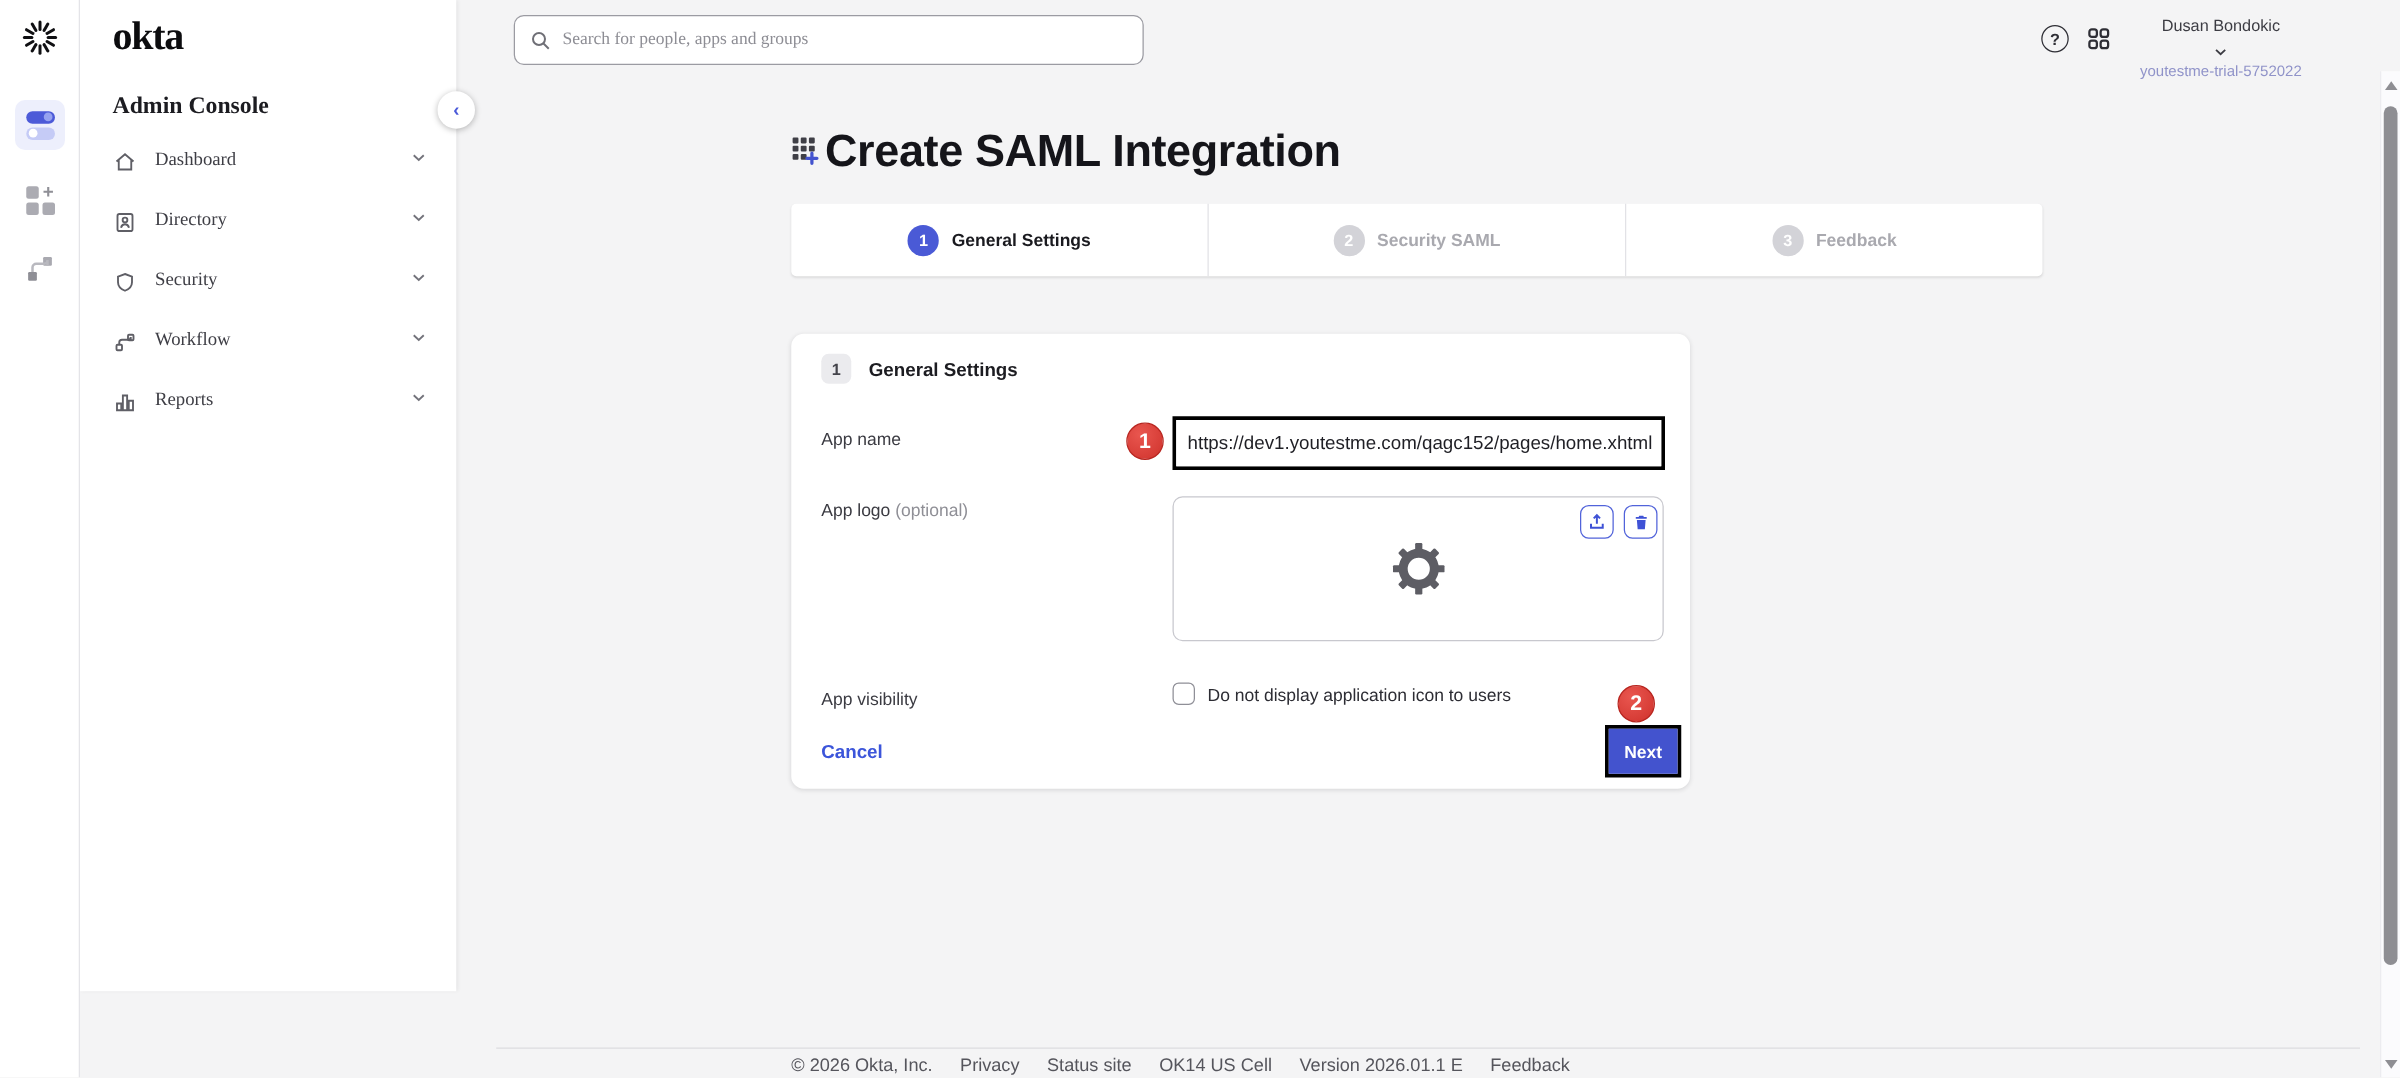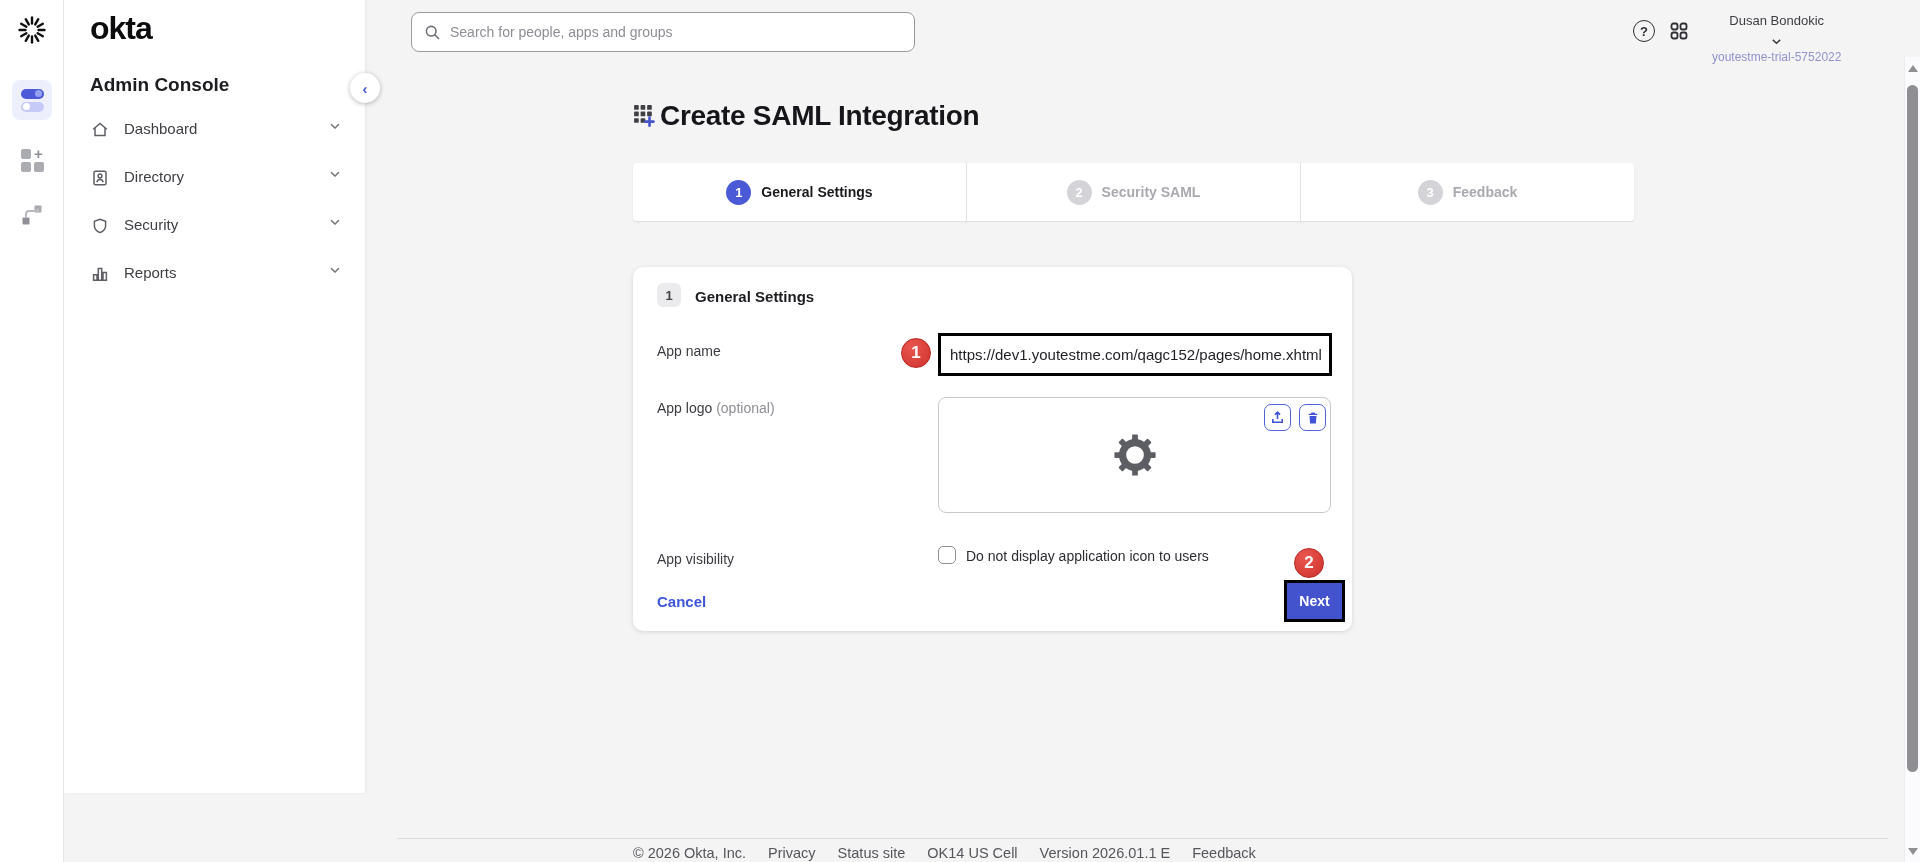--- a/index.html
+++ b/index.html
@@ -11,43 +11,43 @@
   .rail { left:0; top:0; width:64px; height:862px; background:#fff; border-right:1px solid #e4e4e8; z-index:30; }
   .rail-btn { position:absolute; left:12px; width:40px; height:40px; display:flex; align-items:center; justify-content:center; border-radius:8px; cursor:pointer; }
   .rail-btn.active { background:#edeffc; }
   .toggle-pill { position:relative; width:23px; height:10px; border-radius:6px; }
   .toggle-pill .knob { position:absolute; top:1.5px; width:7px; height:7px; border-radius:50%; }
   .gridplus { display:grid; grid-template-columns:10px 10px; grid-template-rows:10px 10px; gap:3px; }
   .gridplus .sq { background:#ababb2; border-radius:2px; }
   .gridplus .plus { color:#8f8f96; font-size:15px; font-weight:700; line-height:10px; text-align:center; }
 
   
-  .sidebar { left:64px; top:0; width:301px; height:793px; background:#fff; box-shadow:1px 0 3px rgba(0,0,0,.06); z-index:20; }
+  .sidebar { left:64px; top:0; width:301px; height:793px; background:#fff; box-shadow:1px 0 3px rgba(0,0,0,.06); z-index:20;font-family:Liberation Serif, serif; }
   .okta-logo { position:absolute; left:26px; top:10px; font-size:32px; font-weight:700; letter-spacing:-1px; color:#0c0c0e; }
   .admin-title { position:absolute; left:26px; top:74px; font-size:19px; font-weight:700; color:#1c1c21; }
   .nav { position:absolute; left:0; top:120px; width:100%; }
   .nav-item { height:48px; display:flex; align-items:flex-start; padding:0 24px 0 26px; cursor:pointer; }
   .nav-item .ic { width:20px; height:20px; margin-right:14px; flex:0 0 auto; }
   .nav-item .lbl { font-size:15px; color:#3e3e45; }
   .nav-item .chev { margin-left:auto; width:12px; height:12px; }
   .collapse-btn { left:350px; top:73px; width:30px; height:30px; border-radius:50%; background:#fff; box-shadow:0 1px 5px rgba(0,0,0,.28); display:flex; align-items:center; justify-content:center; z-index:40; cursor:pointer; color:#4b5ad9; font-size:15px; font-weight:700; }
 
   
   .search-box { left:411px; top:12px; width:504px; height:40px; background:#fff; border:1px solid #9b9ba2; border-radius:8px; display:flex; align-items:center; padding:0 12px; }
-  .search-box input { border:none; outline:none; flex:1; font-size:14px; font-family:Liberation Sans, sans-serif; color:#2a2a30; background:transparent; margin-left:9px; }
+  .search-box input { border:none; outline:none; flex:1; font-size:14px; font-family:Liberation Serif, serif; color:#2a2a30; background:transparent; margin-left:9px; }
   .search-box input::placeholder { color:#8d8d94; }
   .help-btn { left:1633px; top:20px; width:22px; height:22px; border:1.8px solid #2e2e35; border-radius:50%; display:flex; align-items:center; justify-content:center; font-size:13px; font-weight:700; color:#2e2e35; cursor:pointer; }
   .apps-btn { left:1668px; top:20px; width:22px; height:22px; cursor:pointer; }
   .user-box { left:1712px; top:13px; cursor:pointer; }
   .user-name { font-size:13px; color:#3c3c43; display:flex; align-items:center; gap:8px;flex-direction:column; }
   .user-org { font-size:12px; color:#9093c9; margin-top:3px; }
 
   
   .page-title-row { left:633px; top:100px; display:flex; align-items:center; }
-  .page-title-row h1 { font-size:28px; font-weight:700; color:#15151a; letter-spacing:-0.3px; }
+  .page-title-row h1 { font-size:36px; font-weight:700; color:#15151a; letter-spacing:-0.3px; }
 
   
   .wizard { left:633px; top:163px; width:1001px; height:58px; background:#fff; border-radius:4px; box-shadow:0 1px 2px rgba(0,0,0,.1); display:flex; }
   .wstep { flex:1; display:flex; align-items:center; justify-content:center; gap:10px; cursor:default; }
   .wstep + .wstep { border-left:1px solid #e2e2e6; }
   .wnum { width:25px; height:25px; border-radius:50%; color:#fff; font-size:13px; font-weight:700; display:flex; align-items:center; justify-content:center; }
   .wstep.active .wnum { background:#4a5ad6; }
   .wstep.future .wnum { background:#d3d3d8; }
   .wlbl { font-size:14px; font-weight:700; }
   .wstep.active .wlbl { color:#1a1a1f; }
@@ -164,20 +164,31 @@
     <div class="nav-item">
       <svg class="ic" viewBox="0 0 20 20" fill="none" stroke="#5f5f66" stroke-width="1.5">
           <path d="M10 3.2 15.6 5.3 V9.8 c0 3.3-2.3 5.5-5.6 6.8 C6.7 15.3 4.4 13.1 4.4 9.8 V5.3 Z"></path>
         </svg>
       <span class="lbl">Security</span>
       <svg class="chev" viewBox="0 0 12 12" fill="none" stroke="#73737b" stroke-width="1.5">
           <path d="M2 4.2 6 8l4-3.8"></path>
         </svg>
     </div>
 
+    <div class="nav-item">
+      <svg class="ic" viewBox="0 0 20 20" fill="none" stroke="#5f5f66" stroke-width="1.5">
+          <rect x="3.2" y="11.8" width="4.4" height="4.4" rx="0.8"></rect>
+          <rect x="12.4" y="3.8" width="4.4" height="4.4" rx="0.8"></rect>
+          <path d="M5.4 11.8 V10 a2.2 2.2 0 0 1 2.2-2.2 h4.8 a2.2 2.2 0 0 0 2.2-2.2 V8.2"></path>
+        </svg>
+      <span class="lbl">Workflow</span>
+      <svg class="chev" viewBox="0 0 12 12" fill="none" stroke="#73737b" stroke-width="1.5">
+          <path d="M2 4.2 6 8l4-3.8"></path>
+        </svg>
+    </div>
 
     <div class="nav-item">
       <svg class="ic" viewBox="0 0 20 20" fill="none" stroke="#5f5f66" stroke-width="1.5">
           <path d="M3.6 16.2v-5.4h3.4v5.4zM8.3 16.2V4.4h3.4v11.8zM13 16.2V8.6h3.4v7.6z"></path>
         </svg>
       <span class="lbl">Reports</span>
       <svg class="chev" viewBox="0 0 12 12" fill="none" stroke="#73737b" stroke-width="1.5">
           <path d="M2 4.2 6 8l4-3.8"></path>
         </svg>
     </div>

